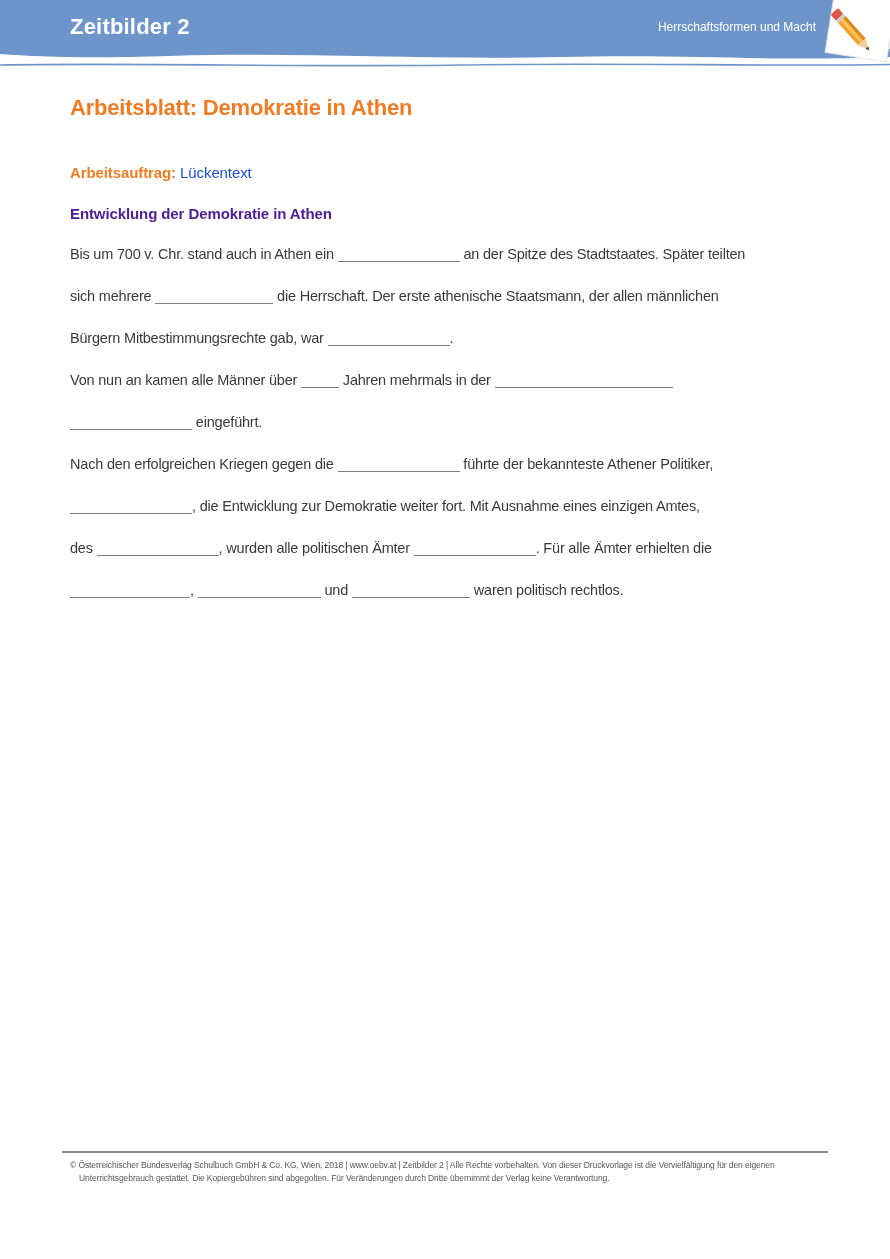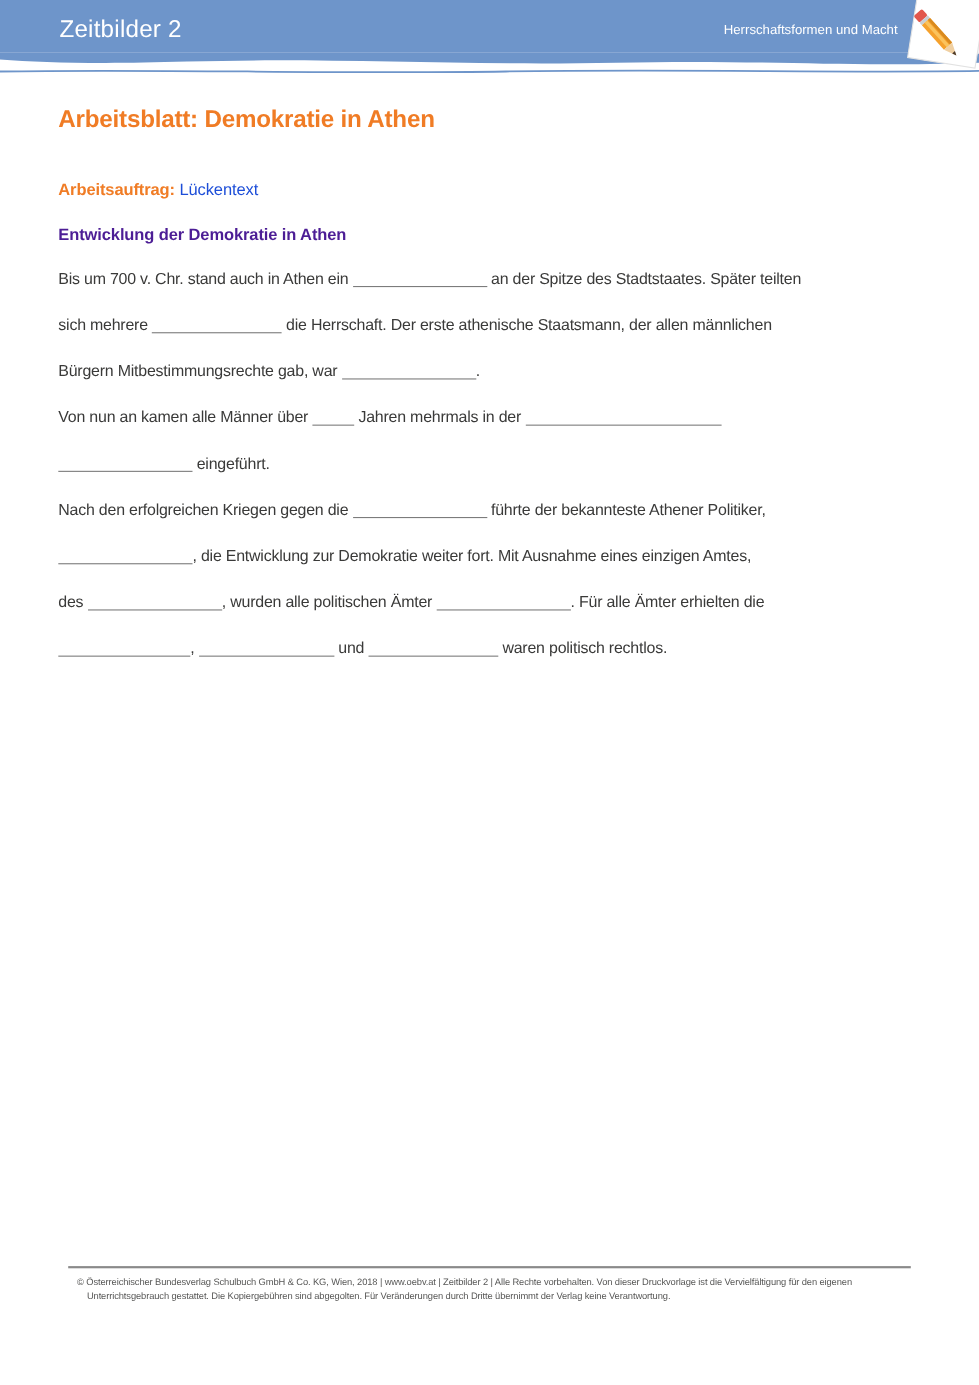--- a/index.html
+++ b/index.html
@@ -10,32 +10,32 @@
     font-family:"Liberation Sans",sans-serif;
     color:#3a3a39;
     overflow:hidden;
   }
   
   .header-bar{
     position:absolute;top:0;left:0;width:890px;height:48px;
     background:#6e95ca;
   }
   .book-title{
-    position:absolute;left:54px;top:0;height:54px;line-height:54px;
-    color:#ffffff;font-size:22px;font-weight:400;letter-spacing:.2px;
+    position:absolute;left:70px;top:0;height:54px;line-height:54px;
+    color:#ffffff;font-size:22px;font-weight:700;letter-spacing:.2px;
   }
   .chapter-title{
     position:absolute;right:74px;top:0;height:54px;line-height:54px;
     color:#ffffff;font-size:12px;font-weight:400;
   }
   .header-wave{position:absolute;top:48px;left:0;width:890px;height:22px;display:block;}
   .pencil-wrap{position:absolute;top:-6px;right:-8px;width:84px;height:88px;}
   .pencil-wrap svg{display:block;}
   
-  .content{position:absolute;top:70px;left:53px;width:752px;}
+  .content{position:absolute;top:70px;left:70px;width:752px;}
   .ws-title{
     margin:26px 0 0 0;
     font-size:22px;line-height:24px;font-weight:700;color:#f07c25;
     letter-spacing:-0.2px;
   }
   .task-line{margin-top:44px;font-size:15px;line-height:18px;letter-spacing:-0.1px;}
   .task-label{color:#f07c25;font-weight:700;}
   .task-text{color:#1d4ed8;}
   .section-heading{margin-top:23px;font-size:15px;line-height:18px;font-weight:700;color:#4c1d95;letter-spacing:-0.1px;}
   .ws-body{margin-top:10px;}

